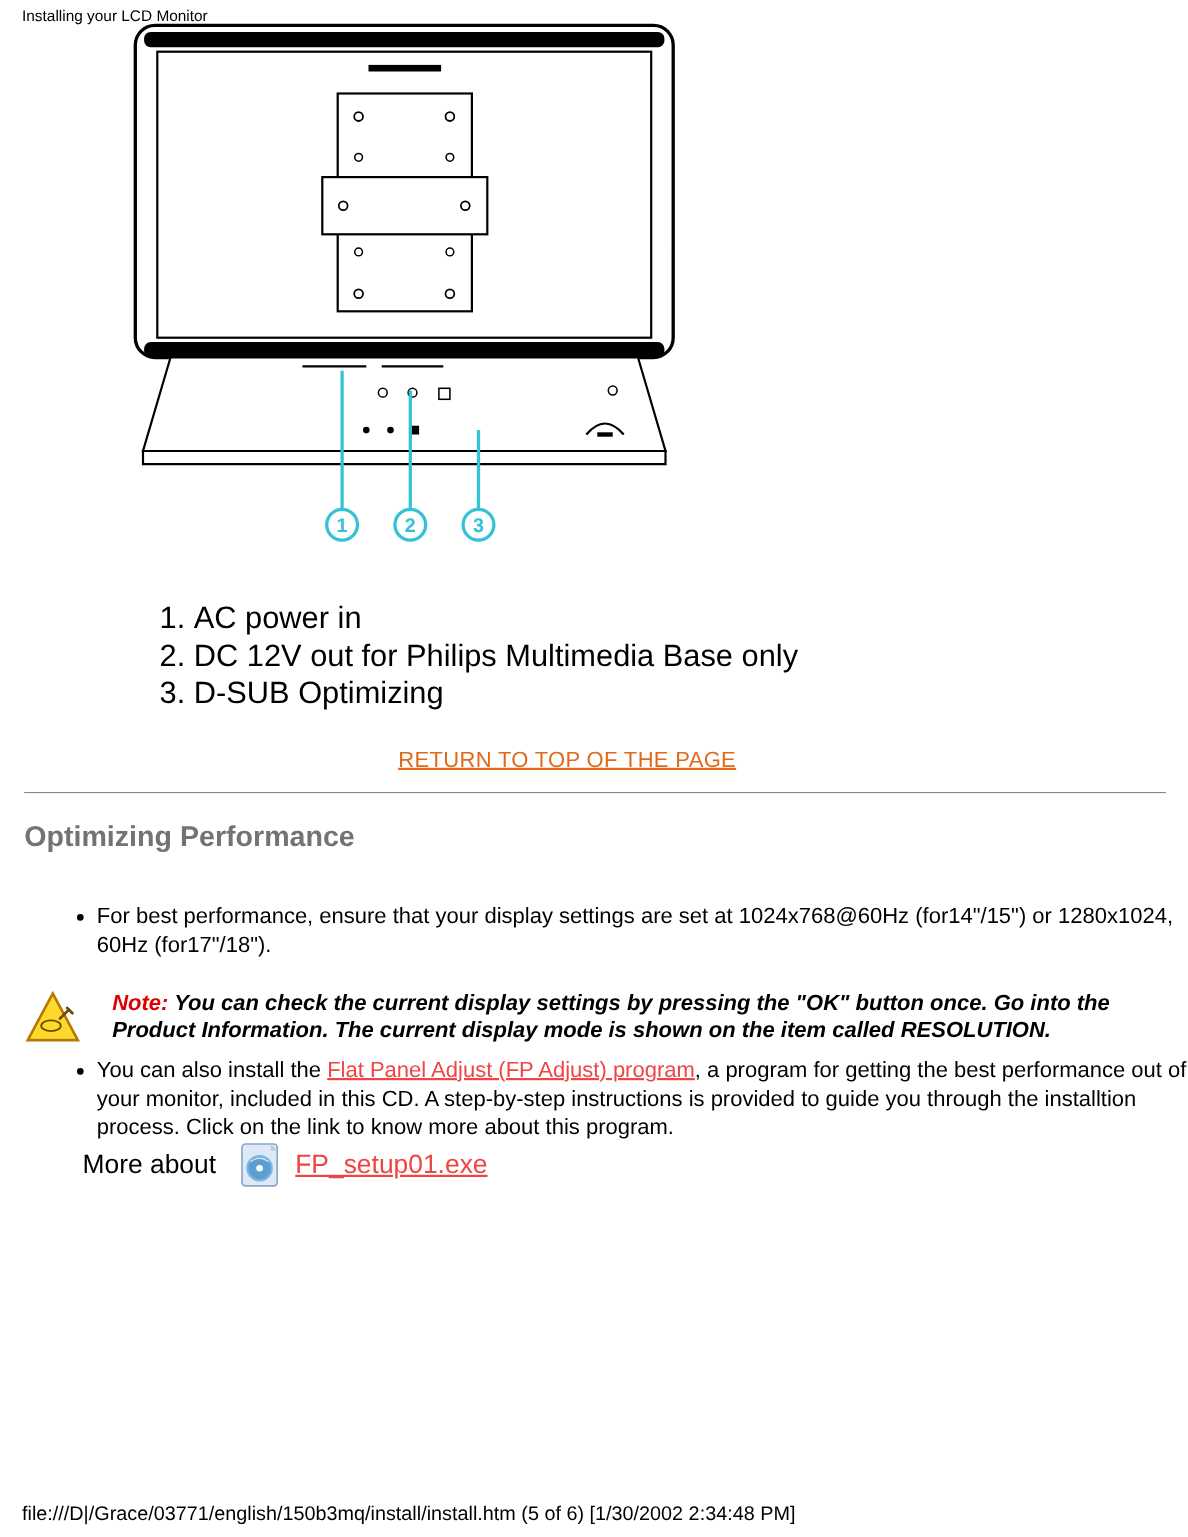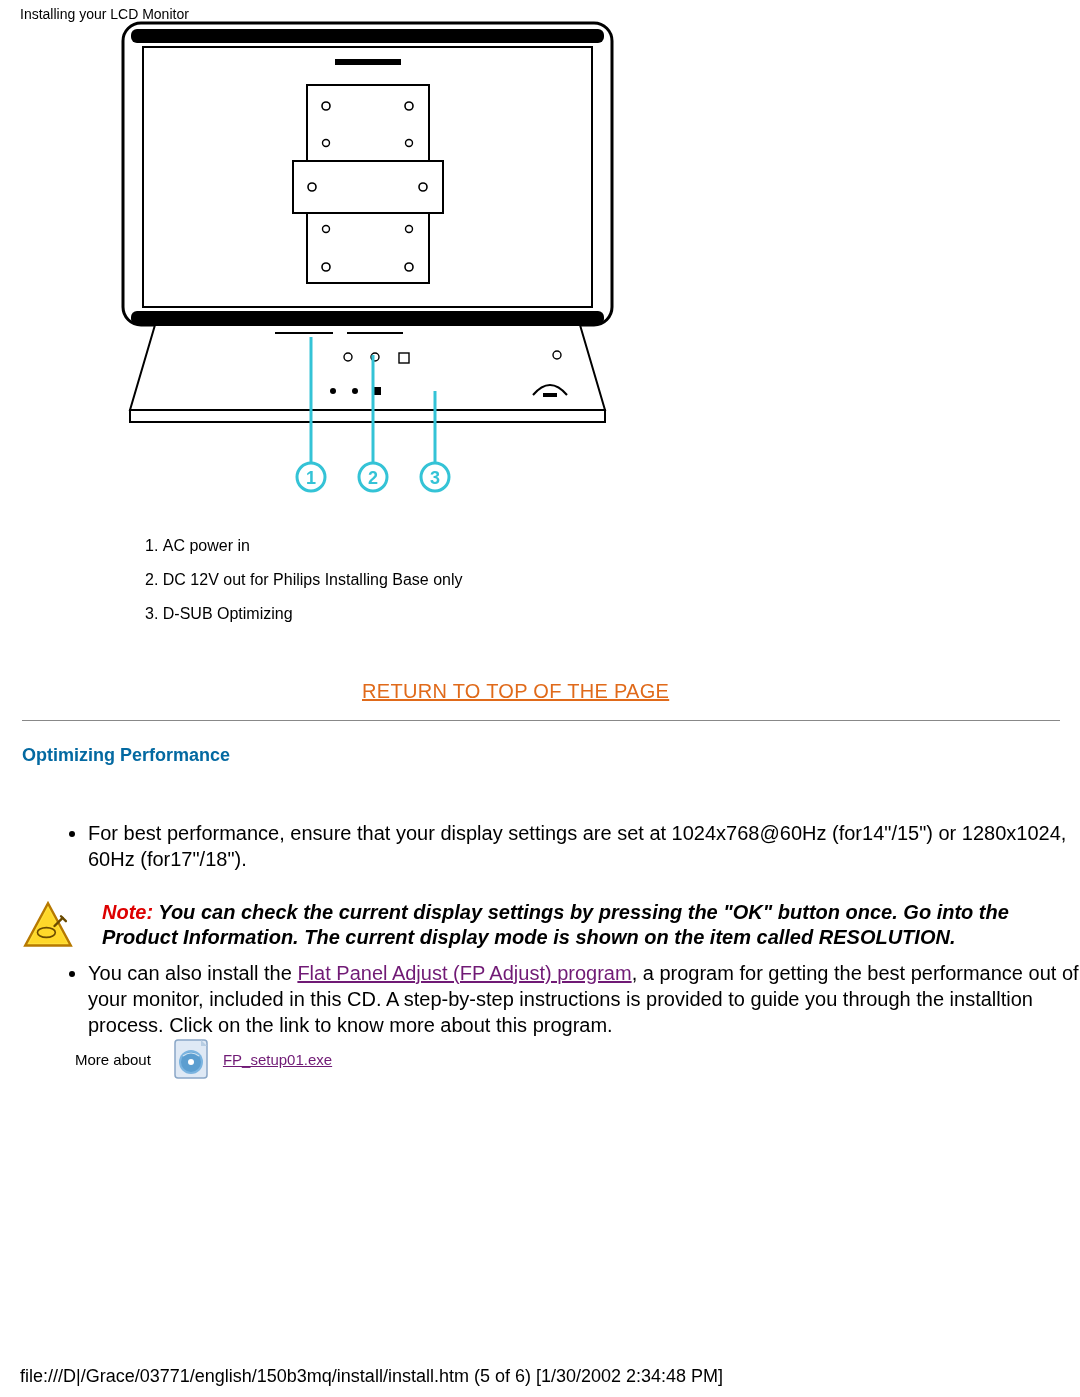--- a/index.html
+++ b/index.html
@@ -22,22 +22,22 @@
     position: absolute;
     left: 115px;
     top: 15px;
     width: 505px;
     height: 478px;
   }
   .diagram-container svg { display: block; }
   .legend-ol {
     position: absolute;
     left: 145px;
-    top: 529px;
-    font-size: 16px;
+    top: 545px;
+    font-size: 28px;
     line-height: 34px;
     padding-left: 0;
     margin: 0;
     list-style-position: inside;
   }
   .legend-ol li { padding-left: 0; }
   .return-link {
     position: absolute;
     left: 362px;
     top: 680px;
@@ -53,22 +53,22 @@
     left: 22px;
     top: 720px;
     width: 1038px;
     height: 1px;
     background: #888;
   }
   .h2 {
     position: absolute;
     left: 22px;
     top: 745px;
-    color: #0369a1;
-    font-size: 18px;
+    color: #737373;
+    font-size: 26px;
     font-weight: bold;
   }
   .bullets {
     position: absolute;
     left: 48px;
     top: 800px;
     width: 1000px;
     font-size: 20px;
     line-height: 26px;
   }
@@ -84,28 +84,28 @@
   .warn-icon { flex: 0 0 52px; height: 56px; margin-right: 28px; }
   .warning-text {
     font-size: 20px;
     font-style: italic;
     font-weight: bold;
     line-height: 25px;
   }
   .note-label { color: #d00; font-style: italic; font-weight: bold; }
   .bullet2 { position: absolute; left: 48px; top: 940px; width: 1000px; font-size: 20px; line-height: 26px; }
   .bullet2 li { list-style: disc; }
-  .fp-link { color: #701a75; text-decoration: underline; cursor: pointer; }
+  .fp-link { color: #ef4444; text-decoration: underline; cursor: pointer; }
   .more-row {
     position: absolute;
     left: 75px;
     top: 1038px;
     display: flex;
     align-items: center;
-    font-size: 15px;
+    font-size: 24px;
   }
   .more-row .cd-icon { margin: 0 12px 0 20px; }
   .cd-icon svg { display: block; }
   .footer {
     position: absolute;
     left: 20px;
     bottom: 10px;
     font-size: 18px;
   }
 </style>
@@ -162,21 +162,21 @@
   <text x="196" y="469" text-anchor="middle" font-family="Arial" font-size="18" font-weight="bold" fill="#34c3d6">1</text>
   <circle cx="258" cy="462" r="14" fill="#fff" stroke="#34c3d6" stroke-width="3"></circle>
   <text x="258" y="469" text-anchor="middle" font-family="Arial" font-size="18" font-weight="bold" fill="#34c3d6">2</text>
   <circle cx="320" cy="462" r="14" fill="#fff" stroke="#34c3d6" stroke-width="3"></circle>
   <text x="320" y="469" text-anchor="middle" font-family="Arial" font-size="18" font-weight="bold" fill="#34c3d6">3</text>
 </svg>
 </div>
 
 <ol class="legend-ol">
   <li>AC power in</li>
-  <li>DC 12V out for Philips Installing Base only</li>
+  <li>DC 12V out for Philips Multimedia Base only</li>
   <li>D-SUB Optimizing</li>
 </ol>
 
 <a class="return-link">RETURN TO TOP OF THE PAGE</a>
 
 <div class="hr1"></div>
 
 <div class="h2">Optimizing Performance</div>
 
 <ul class="bullets">

